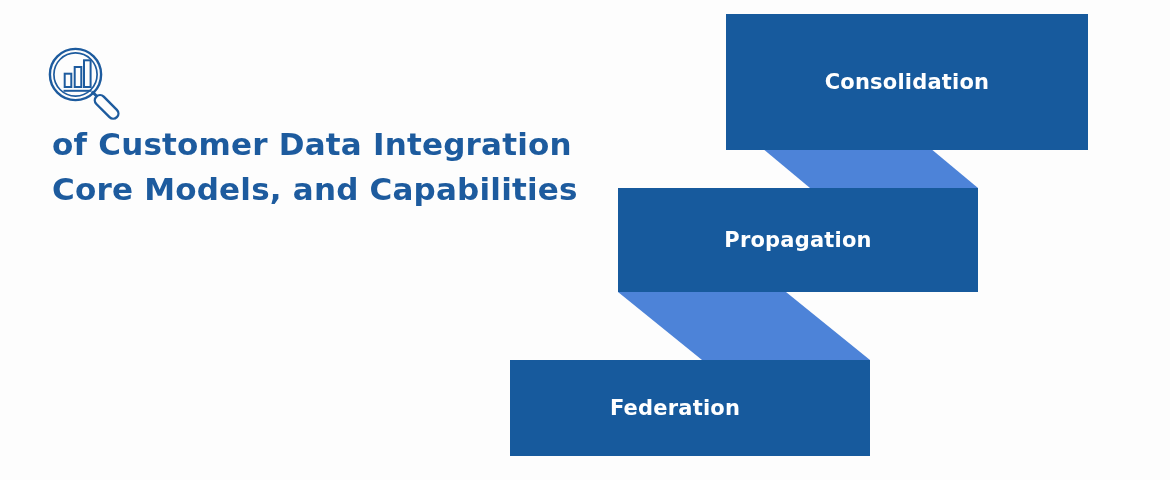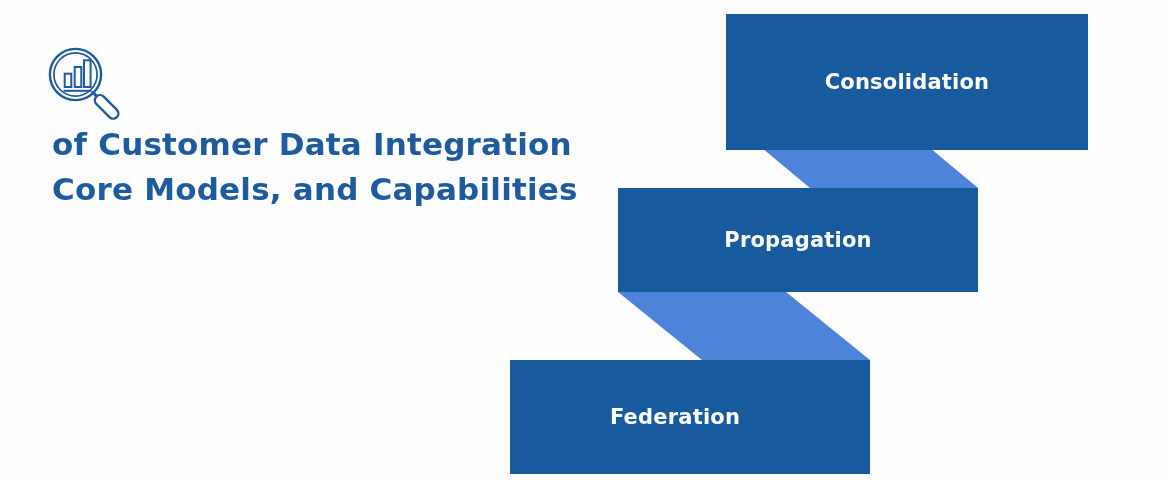--- a/index.html
+++ b/index.html
@@ -68,21 +68,21 @@
   }
   .box-label {
     color: var(--box-label-text);
     font-size: 21px;
     font-weight: bold;
     letter-spacing: 0.2px;
     white-space: nowrap;
   }
   .box-consolidation { left: 726px; top: 14px;  width: 362px; height: 136px; }
   .box-propagation   { left: 618px; top: 188px; width: 360px; height: 104px; }
-  .box-federation    { left: 510px; top: 360px; width: 360px; height: 114px; text-align: center; }
+  .box-federation    { left: 510px; top: 360px; width: 360px; height: 96px; text-align: center; }
   .box-federation .box-label { transform: translateX(-15px); }
 </style>
 </head>
 <body>
 
 <div class="canvas">
 
   <div class="logo">
     <svg viewBox="0 0 78 78">
       <circle class="stroked" cx="29.5" cy="28.5" r="25.6" stroke-width="2.4"></circle>

